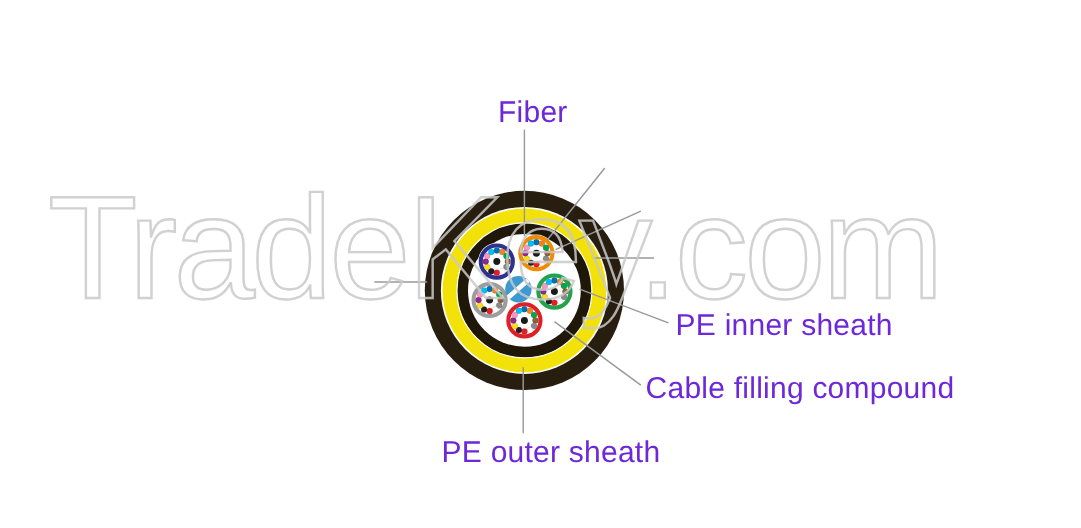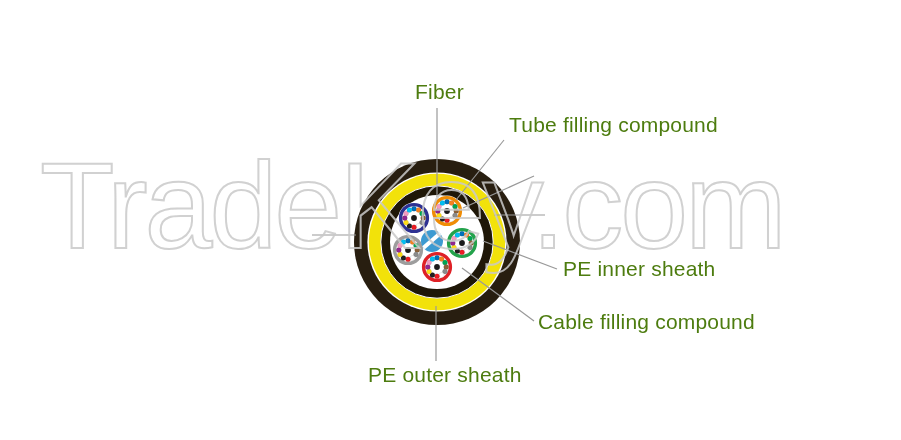--- a/index.html
+++ b/index.html
@@ -7,23 +7,23 @@
     position: relative;
     width: 901px;
     height: 440px;
     background: #ffffff;
     overflow: hidden;
     font-family: "Liberation Sans", sans-serif;
   }
   #diagram-svg { position: absolute; left: 0; top: 0; }
   .part-label {
     position: absolute;
-    font-size: 21px;
+    font-size: 25px;
     line-height: 1.05;
-    color: #4d7c0f;
+    color: #6d28d9;
     white-space: nowrap;
     letter-spacing: 0.2px;
   }
   #watermark {
     position: absolute;
     left: 40px;
     top: 148px;
     font-family: Liberation Sans, sans-serif;
     font-size: 122px;
     line-height: 0.96;
@@ -154,17 +154,16 @@
       <line x1="557" y1="269" x2="483" y2="241"></line>
       <line x1="534" y1="321" x2="462" y2="268"></line>
       <line x1="436" y1="361" x2="436" y2="306"></line>
       <line x1="312" y1="235" x2="356" y2="235"></line>
     </g>
   </svg>
 
   <div id="watermark">TradeKey.com</div>
 
   <div class="part-label" style="left:415px; top:81px;">Fiber</div>
-  <div class="part-label" style="left:509px; top:114px;">Tube filling compound</div>
   <div class="part-label" style="left:563px; top:258px;">PE inner sheath</div>
   <div class="part-label" style="left:538px; top:311px;text-align:right;">Cable filling compound</div>
   <div class="part-label" style="left:368px; top:364px;">PE outer sheath</div>
 </div>
 
 </body></html>

